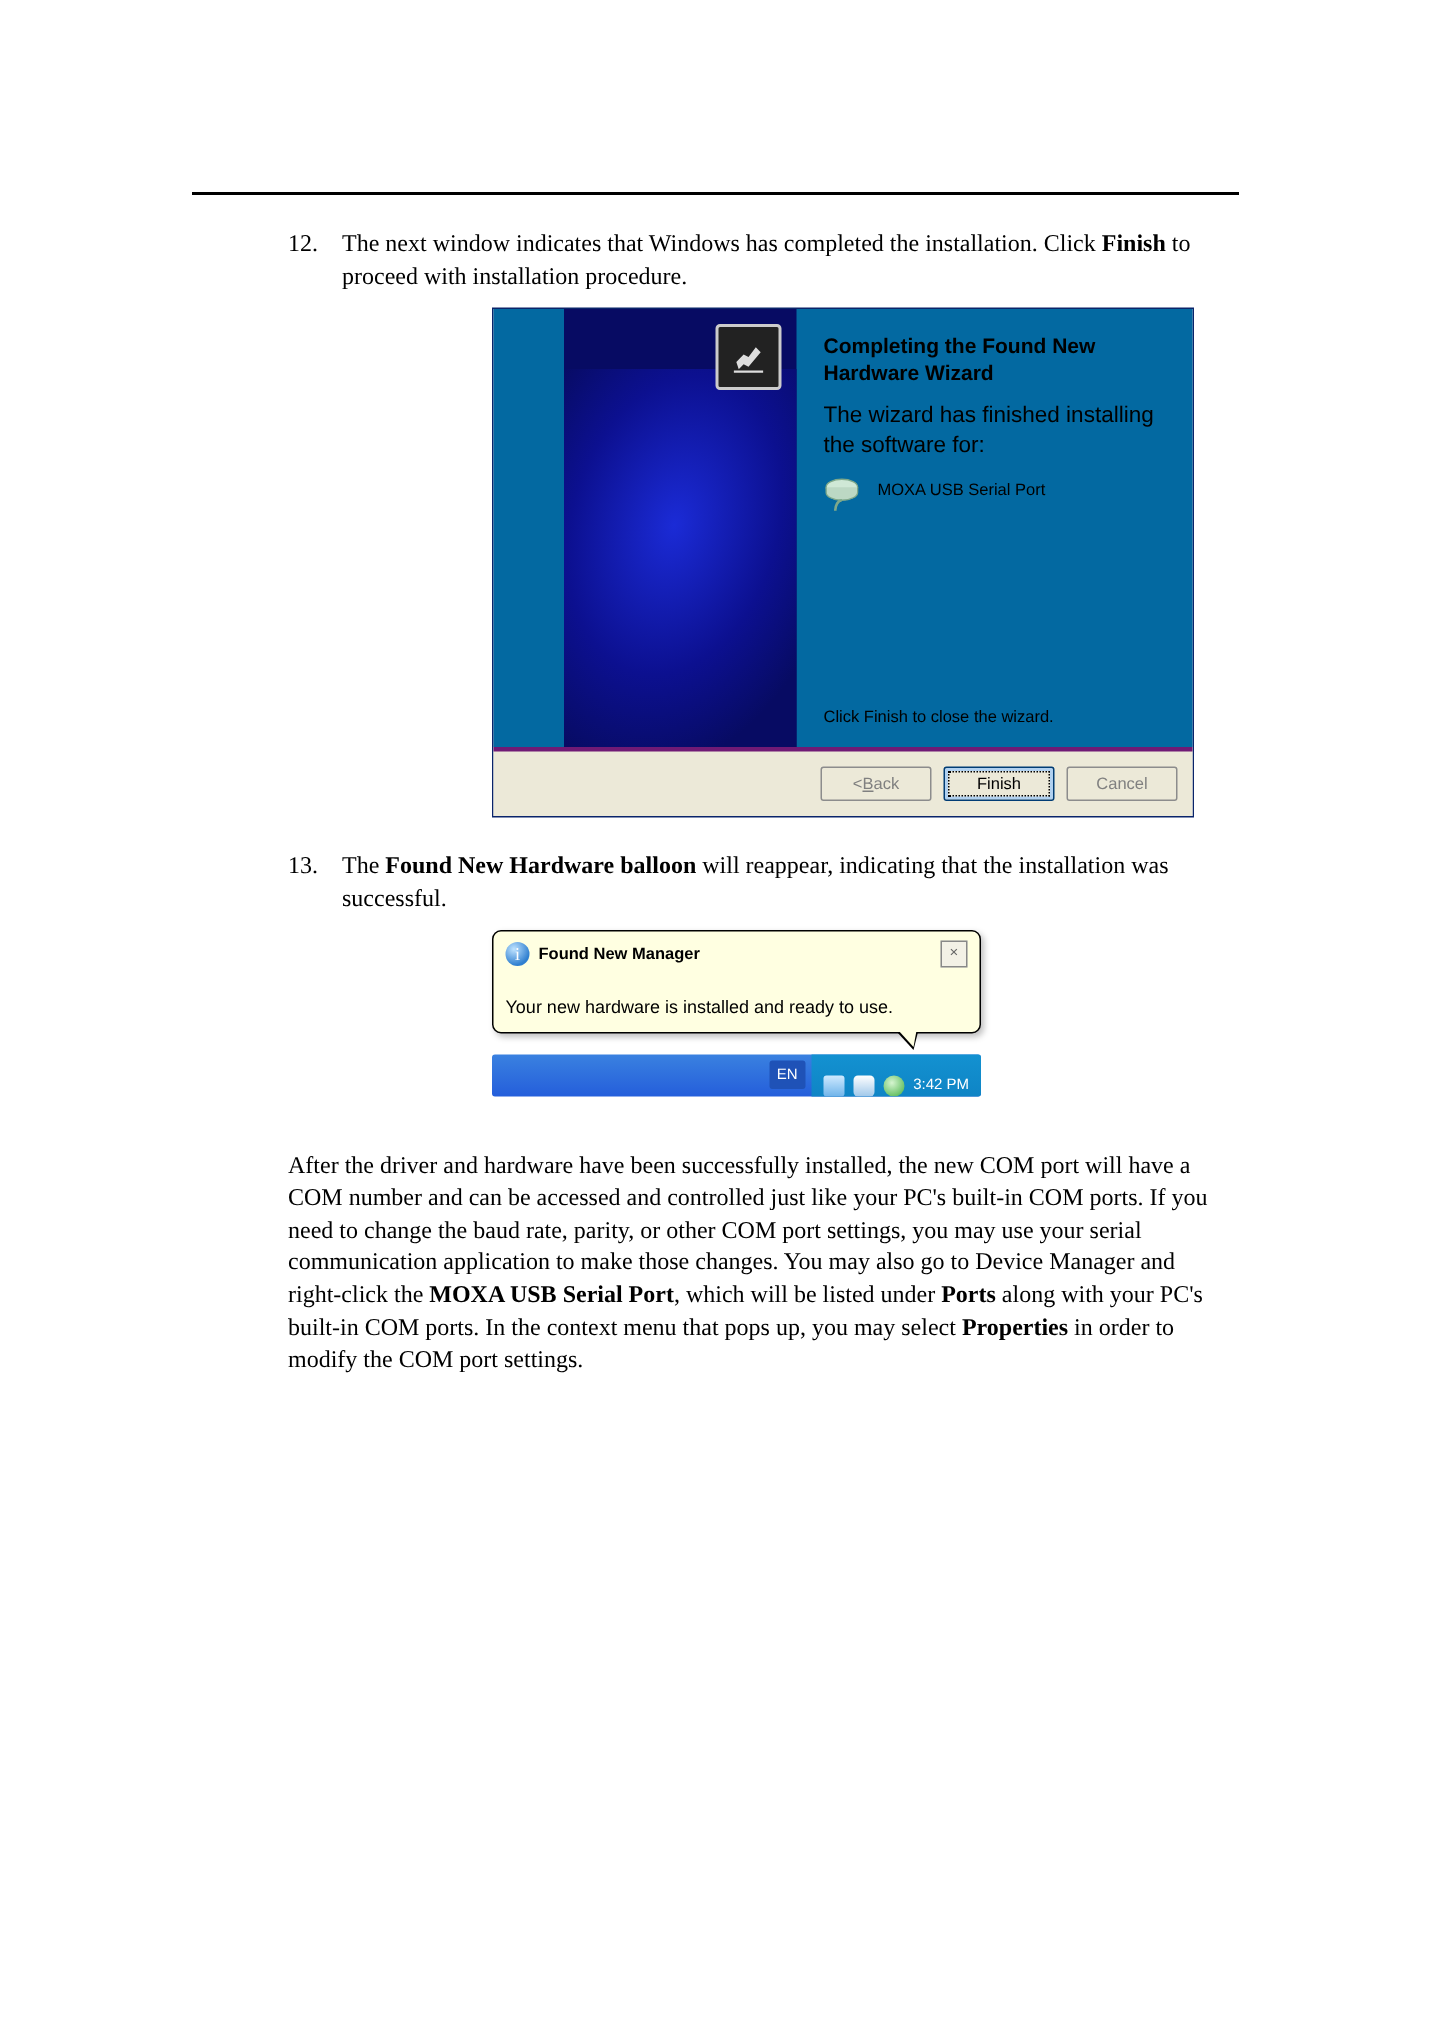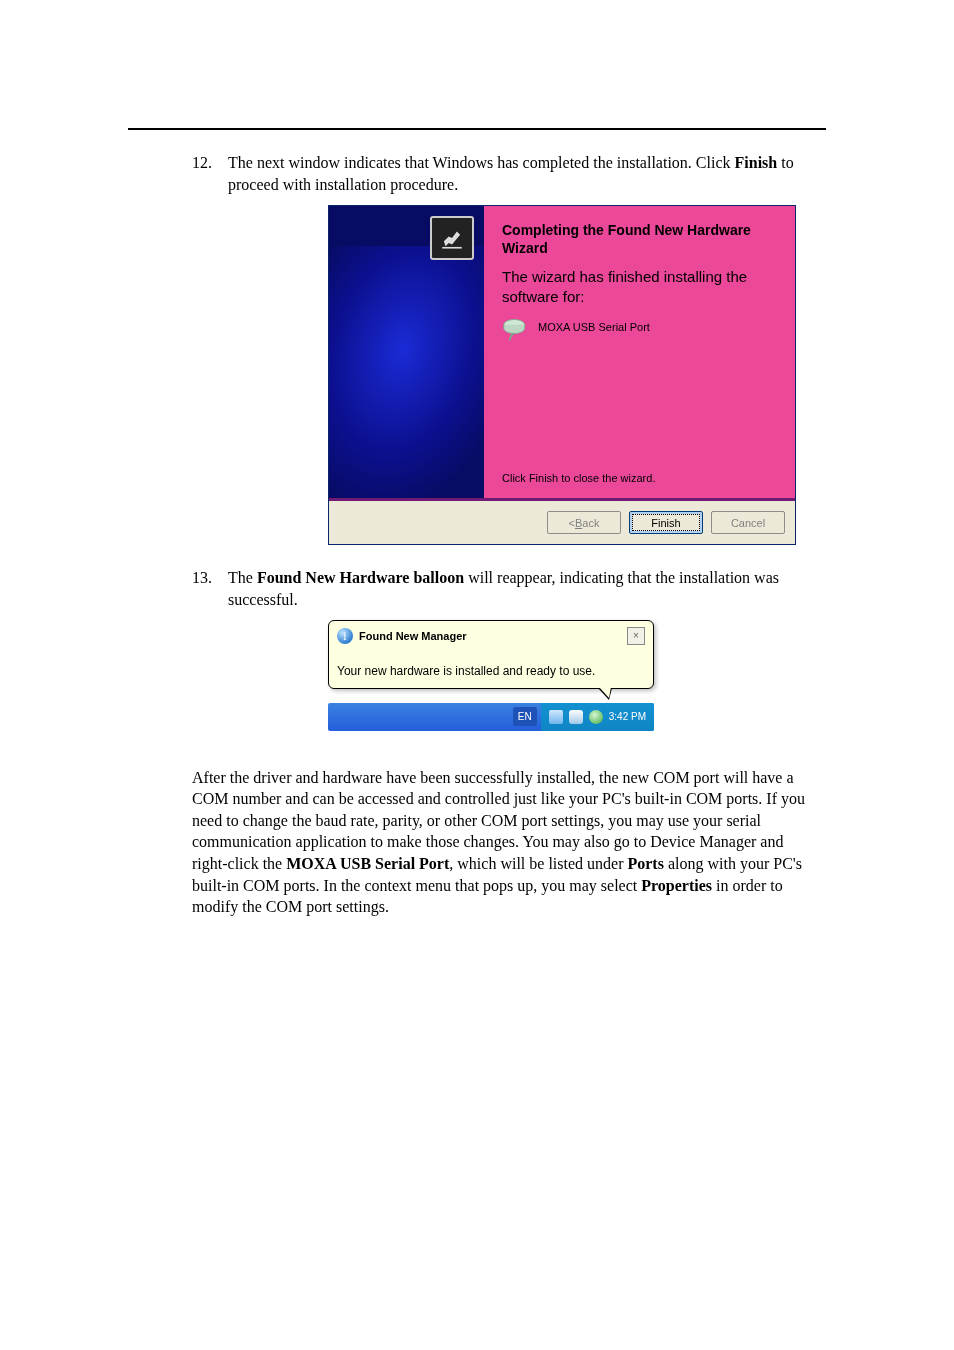--- a/index.html
+++ b/index.html
@@ -10,21 +10,21 @@
   ol.steps{list-style:none;margin:0;padding:0;}
   ol.steps>li{margin:0 0 8px 0;padding-left:100px;position:relative;line-height:1.35;}
   ol.steps>li .num{position:absolute;left:64px;top:0;}
   ol.steps b{font-weight:bold;}
   .figwrap{margin:10px 0 22px 100px;}
 
   
   .wiz{width:466px;border:1px solid #0a246a;font-family:Tahoma,Arial,sans-serif;}
   .wiz-title{background:linear-gradient(#3a6ea5,#0a246a);color:#fff;
     font-size:12px;font-weight:bold;padding:4px 8px;}
-  .wiz-body{display:flex;background:#ec4899;height:292px;}
+  .wiz-body{display:flex;background:#0369a1;height:292px;padding-left:47px;}
   .wiz-side{width:155px;background:#070b63;position:relative;overflow:hidden;}
   .side-shape{position:absolute;left:-40px;top:40px;width:220px;height:260px;
     background:radial-gradient(ellipse at 50% 40%,#1b2bd6 0%,#0c1090 45%,#070b63 75%);
     transform:skew(-8deg,0deg);}
   .side-icon{position:absolute;right:10px;top:10px;width:40px;height:40px;
     border:2px solid #ccc;background:#222;border-radius:3px;
     display:flex;align-items:center;justify-content:center;}
   .side-icon svg{width:26px;height:26px;}
   .wiz-main{flex:1;padding:16px 18px 12px 18px;box-sizing:border-box;position:relative;}
   .wiz-h{font-size:14px;font-weight:bold;color:#000;margin:0 0 10px 0;
@@ -62,21 +62,21 @@
     border-top:11px solid #ffffe1;}
   .balloon-tail-b{position:absolute;bottom:-12px;right:41px;width:0;height:0;
     border-left:11px solid transparent;border-right:3px solid transparent;
     border-top:12px solid #000;}
   .taskbar{margin-top:14px;height:28px;background:linear-gradient(#3a81e0,#245edb);
     display:flex;align-items:center;justify-content:flex-end;border-radius:2px;
     overflow:hidden;}
   .lang{background:#1f52b7;color:#fff;font-size:10px;padding:3px 5px;border-radius:2px;
     margin-right:4px;}
   .syswell{background:linear-gradient(#1597d6,#0d7fc0);height:100%;display:flex;
-    align-items:center;padding:12px 8px;gap:6px;}
+    align-items:flex-end;padding:12px 8px;gap:6px;}
   .sys-ico{width:14px;height:14px;display:inline-block;border-radius:2px;}
   .si1{background:linear-gradient(#cfe9ff,#6fb4ea);}
   .si2{background:linear-gradient(#fff,#a0c8ea);border-radius:3px;}
   .si3{background:radial-gradient(circle at 40% 35%,#d6f5d0,#3fae3f);border-radius:50%;}
   .clock{color:#fff;font-size:10px;}
 
   .para{margin:36px 4px 0 64px;line-height:1.35;}
 </style>
 </head>
 <body>

